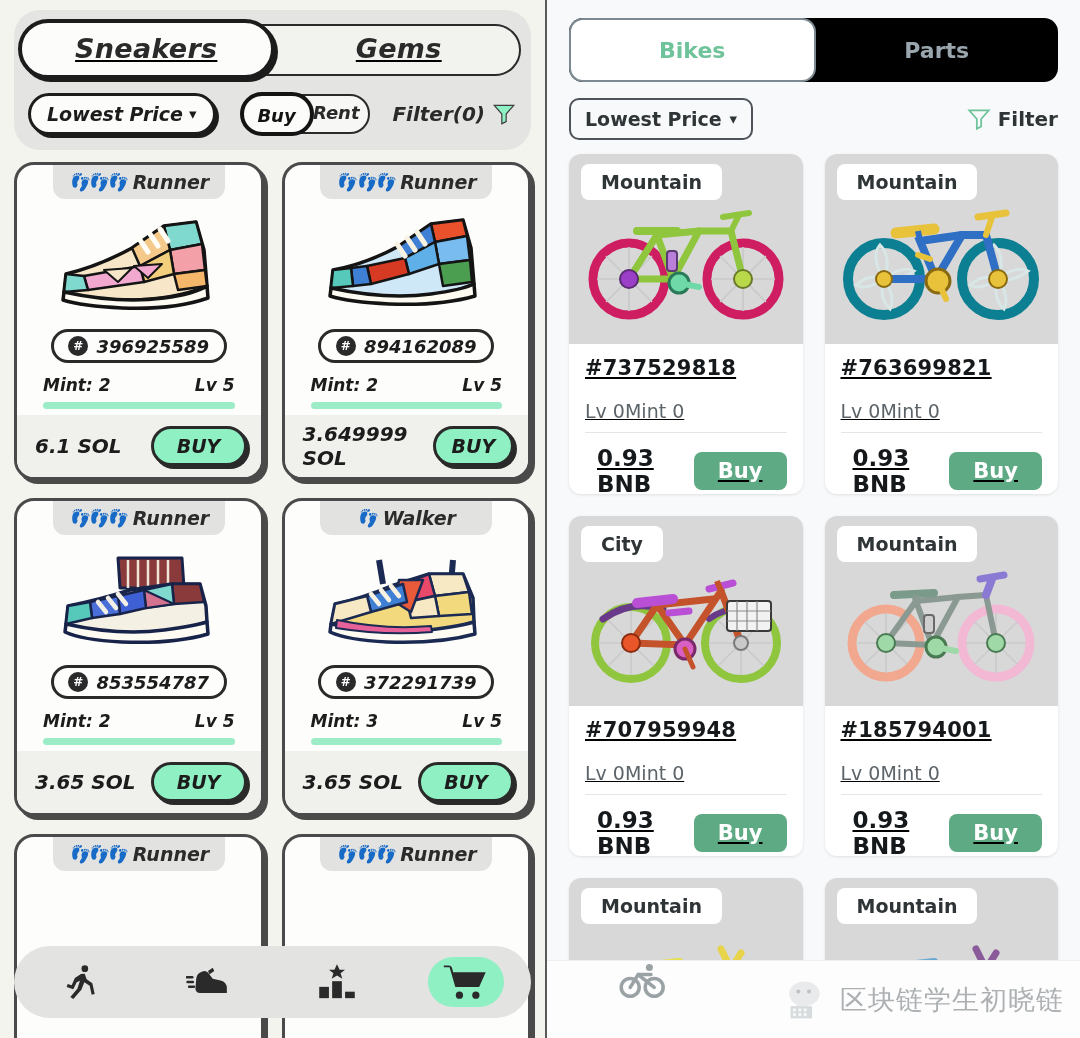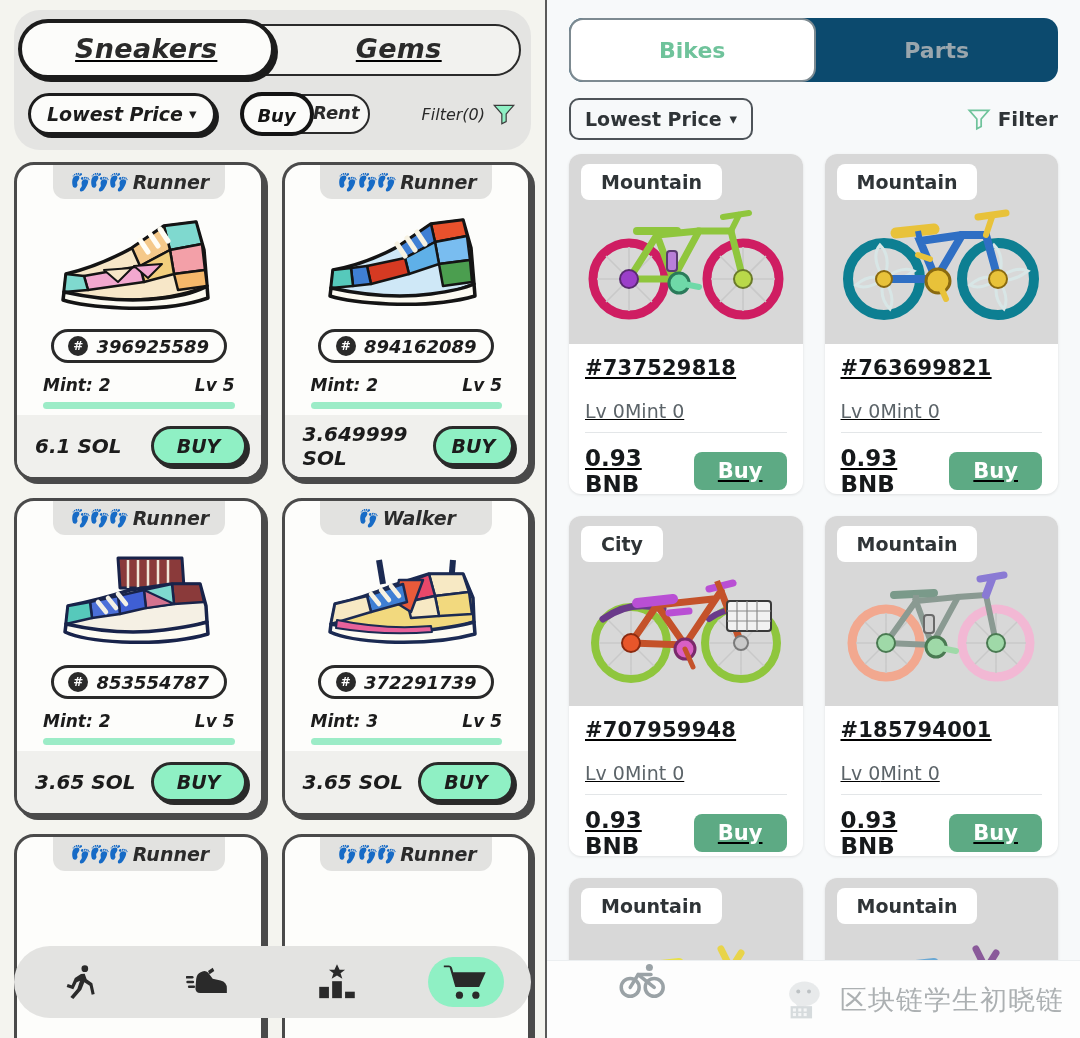--- a/index.html
+++ b/index.html
@@ -92,21 +92,21 @@
     width: 74px; height: 44px; line-height: 40px;
     text-align: center;
     background: #fcfcfa;
     border: 4px solid #141414;
     border-radius: 24px;
     font-style: italic; font-weight: bold; font-size: 18px; color: #141414;
   }
   .filter-l {
     margin-left: auto;
     display: flex; align-items: center; gap: 6px;
-    font-style: italic; font-weight: normal; font-size: 16px; color: #2a2a2a;
+    font-style: italic; font-weight: bold; font-size: 20px; color: #2a2a2a;
   }
   .cards-l {
     margin: 12px 14px 0 14px;
     display: grid; grid-template-columns: 1fr 1fr;
     gap: 18px 18px;
   }
   .card-l {
     background: #fdfdfb;
     border: 3px solid #4a4a4a;
     border-radius: 20px;
@@ -190,21 +190,21 @@
   .right-panel {
     width: 533px; height: 1038px;
     background: #f7f9fa;
     position: relative;
     overflow: hidden;
   }
   .tabs-r {
     display: flex;
     margin: 18px 22px 0 22px;
     height: 64px;
-    background: #0c4a6e;
+    background: #000000;
     border-radius: 14px;
   }
   .tab-r {
     flex: 1;
     display: flex; align-items: center; justify-content: center;
     font-size: 22px; font-weight: bold;
     color: #9aa6ad;
     border-radius: 14px;
   }
   .tab-r.active {
@@ -263,21 +263,21 @@
     display: flex; justify-content: flex-start;
     margin-top: 20px;
     font-size: 19px; color: #5c6469;
   }
   .div-r {
     margin: 10px 16px 0 16px;
     height: 1px; background: #e3e6e8;
   }
   .pricerow-r {
     display: flex; align-items: center; justify-content: center;
-    margin: 12px 16px 0 16px;
+    margin: 12px 16px 0 28px;
   }
   .price-r { font-size: 23px; font-weight: bold; color: #16191b; }
   .buy-r {
     background: #5daa84;
     color: #ffffff;
     border-radius: 8px;
     padding: 7px 24px;
     font-size: 21px; font-weight: bold;
   }
   .nav-r {

